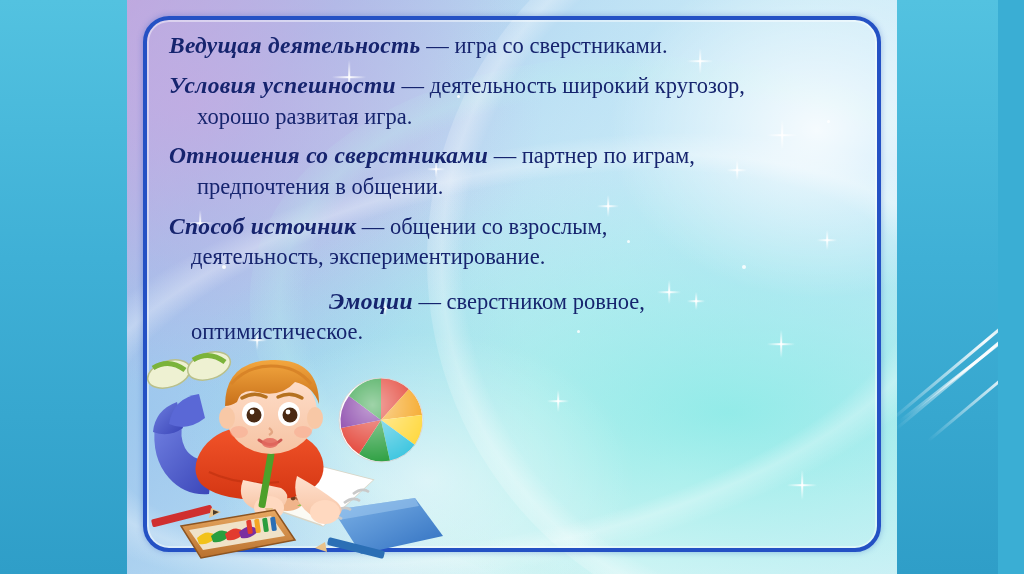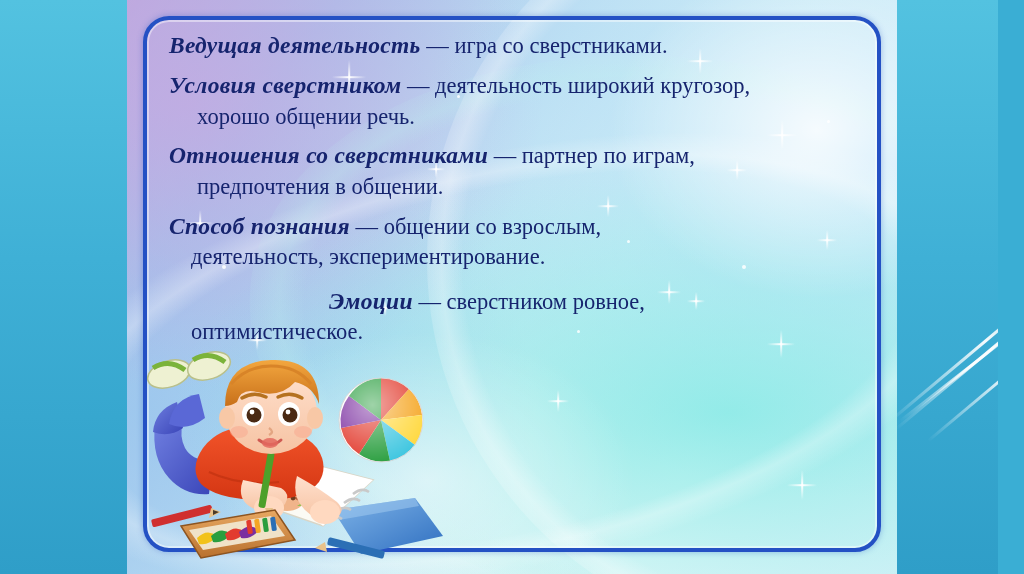--- a/index.html
+++ b/index.html
@@ -162,34 +162,34 @@
 
     <div id="frame"></div>
 
     <div id="text">
 
       <div class="entry">
         <p><span class="lead">Ведущая деятельность</span><span class="dash"> — </span><span class="body-txt">игра со сверстниками.</span></p>
       </div>
 
       <div class="entry">
-        <p><span class="lead">Условия сверстником</span><span class="dash"> — </span><span class="body-txt">деятельность широкий кругозор,</span></p>
-        <p class="cont body-txt">хорошо общении речь.</p>
+        <p><span class="lead">Условия успешности</span><span class="dash"> — </span><span class="body-txt">деятельность широкий кругозор,</span></p>
+        <p class="cont body-txt">хорошо развитая игра.</p>
       </div>
 
       <div class="entry">
         <p><span class="lead">Отношения со сверстниками</span><span class="dash"> — </span><span class="body-txt">партнер по играм,</span></p>
         <p class="cont body-txt">предпочтения в общении.</p>
       </div>
 
       <div class="entry">
       </div>
 
       <div class="entry">
-        <p><span class="lead">Способ познания</span><span class="dash"> — </span><span class="body-txt">общении со взрослым,</span></p>
+        <p><span class="lead">Способ источник</span><span class="dash"> — </span><span class="body-txt">общении со взрослым,</span></p>
         <p class="cont2 body-txt">деятельность, экспериментирование.</p>
       </div>
 
       <div class="entry" id="emotions">
         <p><span class="lead">Эмоции</span><span class="dash"> — </span><span class="body-txt">сверстником ровное,</span></p>
         <p class="cont body-txt" style="padding-left:0;margin-left:-138px;">оптимистическое.</p>
       </div>
 
     </div>
 

